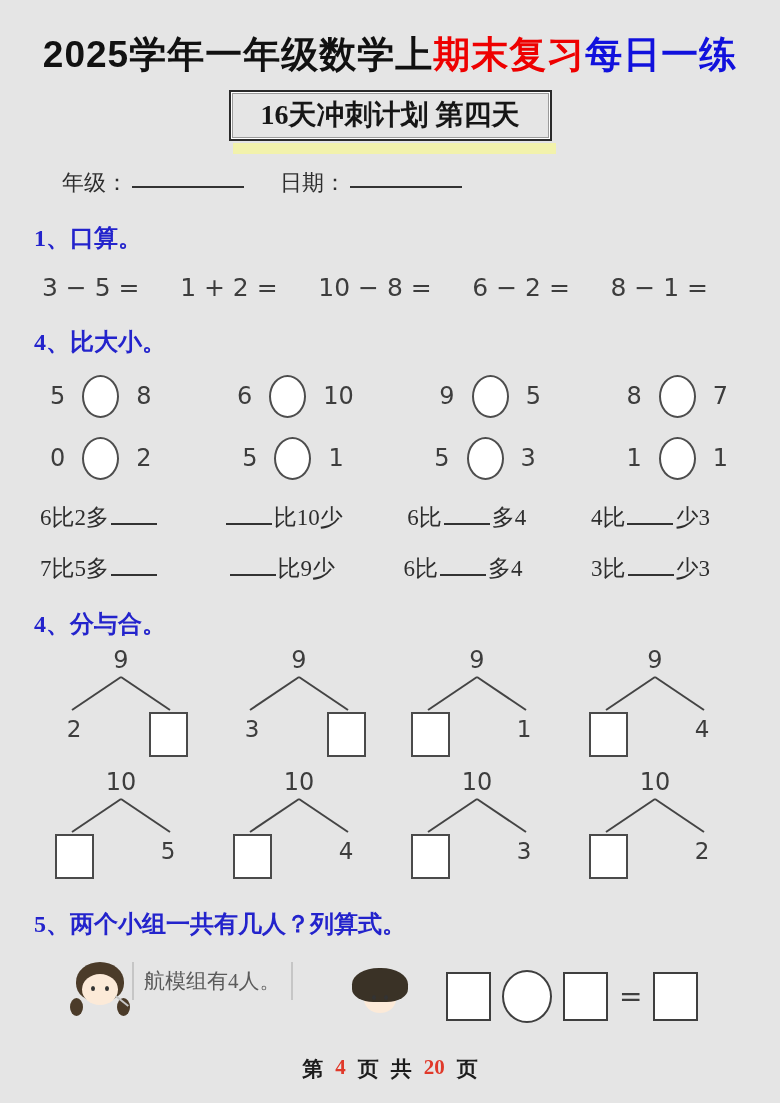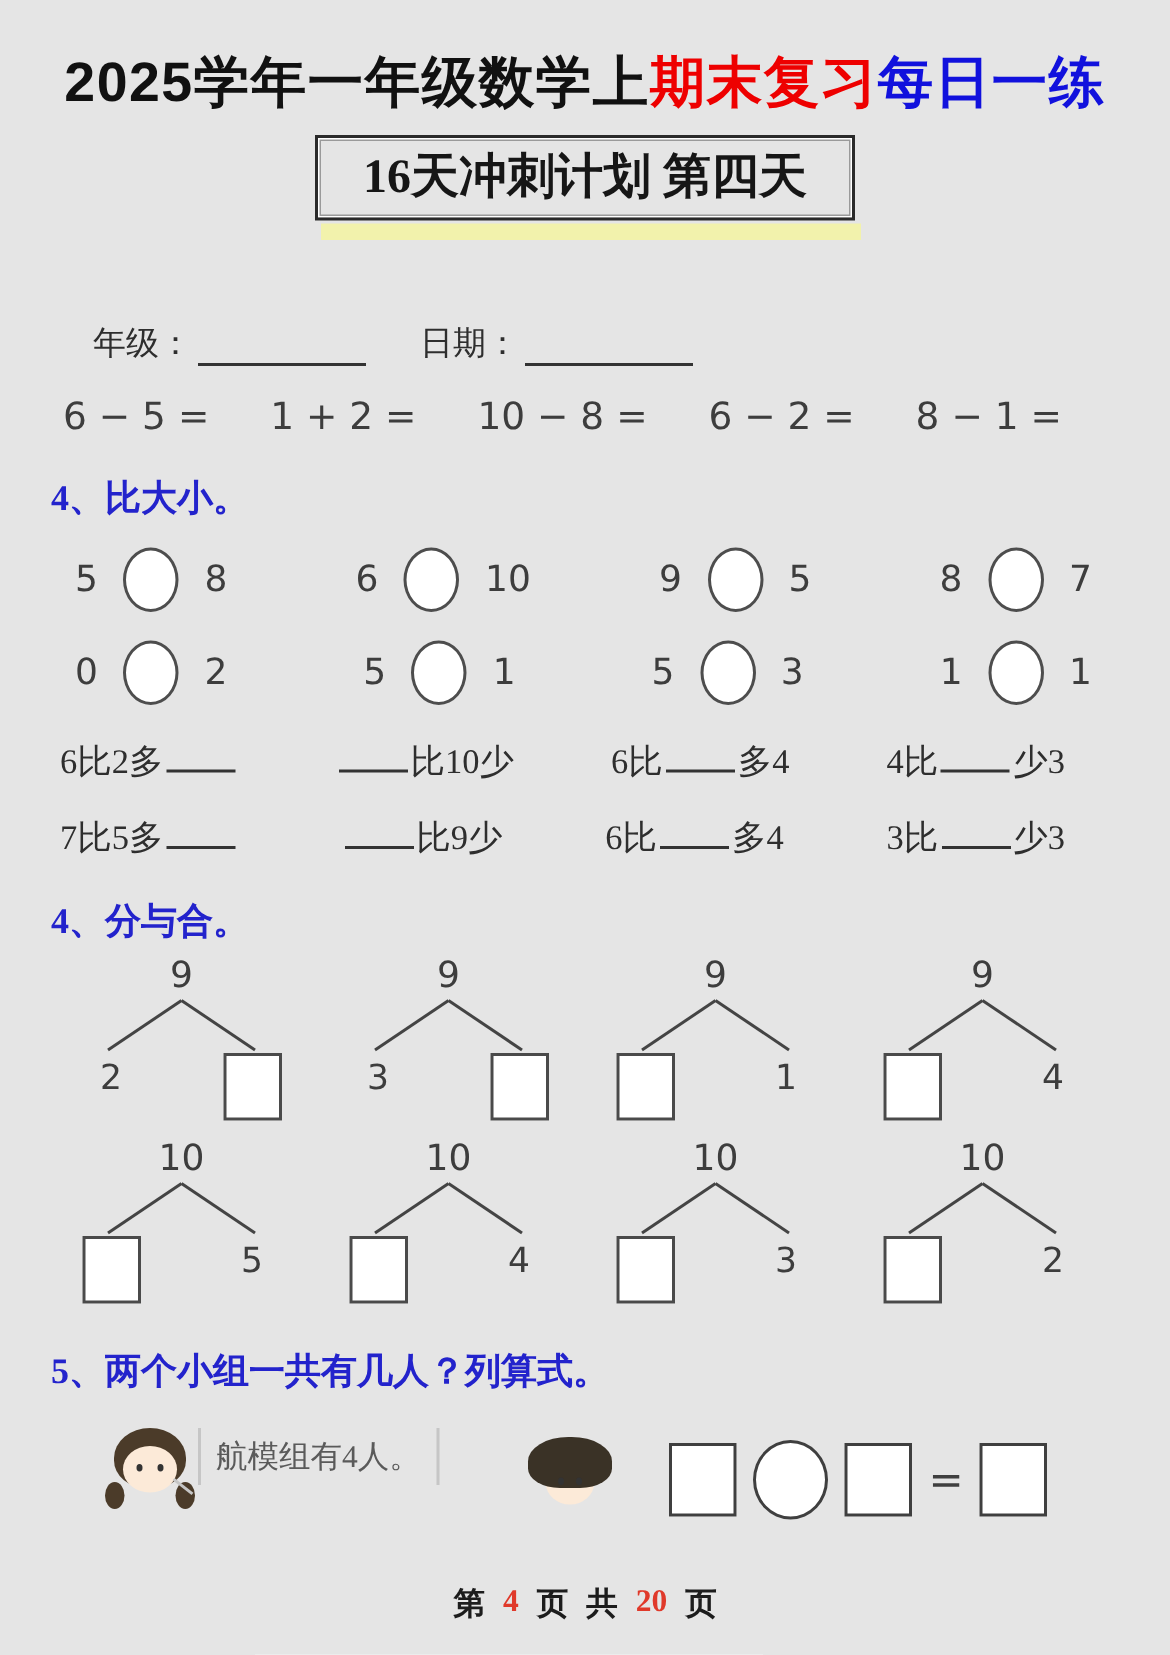--- a/index.html
+++ b/index.html
@@ -9,27 +9,27 @@
   
   .title { margin-top:30px; text-align:center; font-size:37px; font-weight:900;
            font-family:"Liberation Sans","DejaVu Sans",sans-serif; letter-spacing:1px; color:#111; }
   .title .red  { color:#ee0000; }
   .title .blue { color:#1111dd; }
 
   
   .subtitle-wrap { text-align:center; margin-top:10px; }
   .subtitle-box { position:relative; display:inline-block; border:2px solid #2a2a2a;
                   box-shadow: inset 0 0 0 1px #fff, inset 0 0 0 2px #9a9a9a;
-                  padding:4px 30px 5px; font-size:32px; font-weight:900; color:#161616; }
+                  padding:4px 30px 5px; font-size:28px; font-weight:900; color:#161616; }
   .subtitle-box::after { content:""; position:absolute; left:2px; right:-6px; bottom:-15px;
                          height:11px; background:#f2f2ac; }
 
   
   .info-row { display:flex; margin:27px 0 0 62px; font-size:22px; color:#2e2e2e; }
-  .info-field { display:flex; align-items:flex-end; margin-right:36px;margin-top:40px; }
+  .info-field { display:flex; align-items:flex-start; margin-right:36px; }
   .write-line { display:inline-block; width:112px; height:20px; border-bottom:2px solid #333; margin-left:4px; }
 
   
   .sec-heading { margin:24px 0 0 34px; font-size:24px; font-weight:bold; color:#2323cc; }
 
   .num { font-family:"DejaVu Sans","Liberation Sans",sans-serif; color:#3d3d3d; }
 
   
   .calc-row { display:flex; justify-content:space-between; padding:0 72px 0 42px; margin-top:19px;
               font-size:25px; }
@@ -108,22 +108,23 @@
     <div class="info-field">
       <span>年级：</span>
       <span class="write-line"></span>
     </div>
     <div class="info-field">
       <span>日期：</span>
       <span class="write-line"></span>
     </div>
   </div>
 
+  <div class="sec-heading">1、口算。</div>
   <div class="calc-row">
-    <span class="num">6 − 5 =</span>
+    <span class="num">3 − 5 =</span>
     <span class="num">1 + 2 =</span>
     <span class="num">10 − 8 =</span>
     <span class="num">6 − 2 =</span>
     <span class="num">8 − 1 =</span>
   </div>
 
   <div class="sec-heading">4、比大小。</div>
   <div class="cmp-row">
     <div class="cmp-item">
       <span class="num">5</span>

